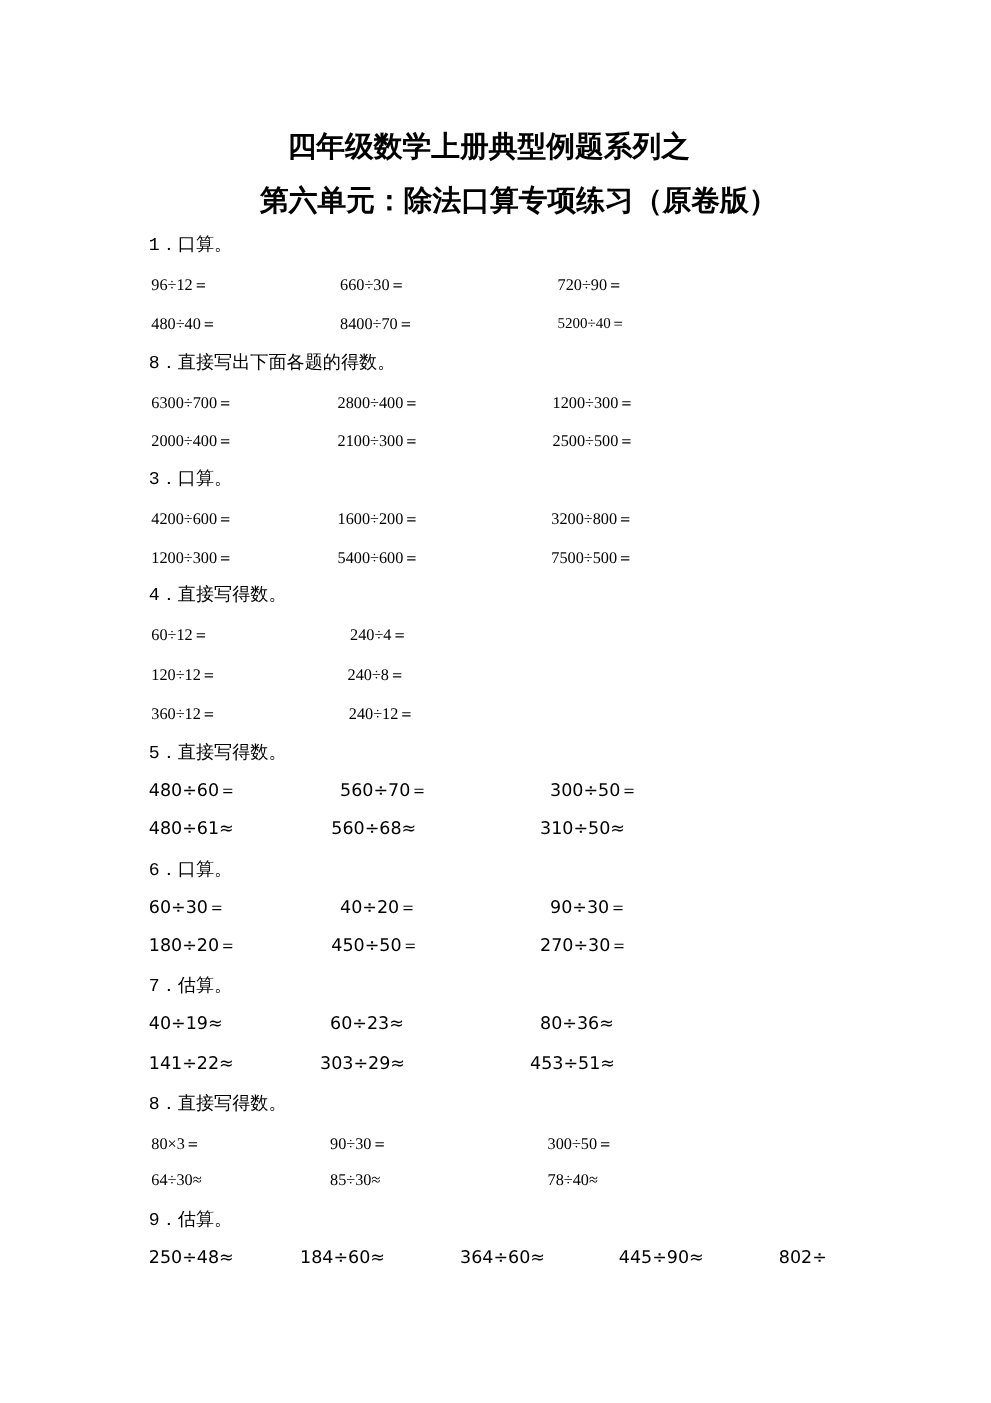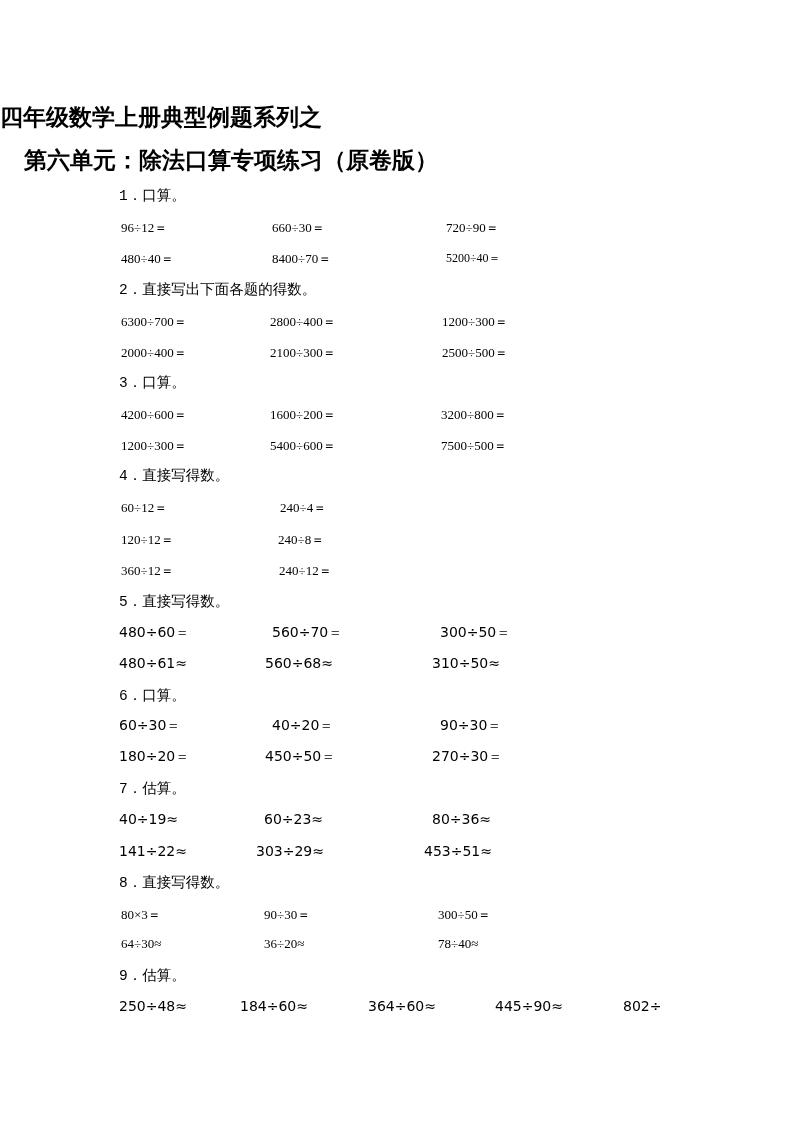--- a/index.html
+++ b/index.html
@@ -1,17 +1,17 @@
 <!DOCTYPE html>
 <html><head>
 <meta charset="utf-8">
 <style>
   html, body { margin: 0; padding: 0; background: #ffffff; }
   body { width: 793px; height: 1122px; position: relative; overflow: hidden; color: #000; }
-  .title { position: absolute; left: 0; width: 782px; 
+  .title { position: absolute; left: 0; width: 782px; text-align: center;
     font-family: "DejaVu Sans", sans-serif; font-weight: bold; font-size: 23px; color: #000; }
   .t1 { top: 102px; }
   .t2 { top: 145px; padding-left: 24px; }
   .sec { position: absolute; left: 119px; font-family: Liberation Mono, monospace; font-size: 14.5px; }
   .item { position: absolute; white-space: nowrap; }
   .serif { font-family: Liberation Serif, serif; font-size: 13px; }
   .sans { font-family: "DejaVu Sans", sans-serif; font-size: 14px; }
 </style>
 </head>
 <body>
@@ -20,21 +20,21 @@
 <div class="title t2">第六单元：除法口算专项练习（原卷版）</div>
 
 <div class="sec" style="top:186px">1．口算。</div>
 <div class="item serif" style="left:121px;top:219px">96÷12＝</div>
 <div class="item serif" style="left:272px;top:219px">660÷30＝</div>
 <div class="item serif" style="left:446px;top:219px">720÷90＝</div>
 <div class="item serif" style="left:121px;top:250px">480÷40＝</div>
 <div class="item serif" style="left:272px;top:250px">8400÷70＝</div>
 <div class="item serif" style="left:446px;top:250px;font-size:12px">5200÷40＝</div>
 
-<div class="sec" style="top:280px">2．直接写出下面各题的得数。</div>
+<div class="sec" style="top:280px">8．直接写出下面各题的得数。</div>
 <div class="item serif" style="left:121px;top:313px">6300÷700＝</div>
 <div class="item serif" style="left:270px;top:313px">2800÷400＝</div>
 <div class="item serif" style="left:442px;top:313px">1200÷300＝</div>
 <div class="item serif" style="left:121px;top:344px">2000÷400＝</div>
 <div class="item serif" style="left:270px;top:344px">2100÷300＝</div>
 <div class="item serif" style="left:442px;top:344px">2500÷500＝</div>
 
 <div class="sec" style="top:373px">3．口算。</div>
 <div class="item serif" style="left:121px;top:406px">4200÷600＝</div>
 <div class="item serif" style="left:270px;top:406px">1600÷200＝</div>
@@ -73,21 +73,21 @@
 <div class="item sans" style="left:432px;top:811px">80÷36≈</div>
 <div class="item sans" style="left:119px;top:843px">141÷22≈</div>
 <div class="item sans" style="left:256px;top:843px">303÷29≈</div>
 <div class="item sans" style="left:424px;top:843px">453÷51≈</div>
 
 <div class="sec" style="top:873px">8．直接写得数。</div>
 <div class="item serif" style="left:121px;top:906px">80×3＝</div>
 <div class="item serif" style="left:264px;top:906px">90÷30＝</div>
 <div class="item serif" style="left:438px;top:906px">300÷50＝</div>
 <div class="item serif" style="left:121px;top:936px">64÷30≈</div>
-<div class="item serif" style="left:264px;top:936px">36÷20≈</div>
+<div class="item serif" style="left:264px;top:936px">85÷30≈</div>
 <div class="item serif" style="left:438px;top:936px">78÷40≈</div>
 
 <div class="sec" style="top:966px">9．估算。</div>
 <div class="item sans" style="left:119px;top:998px">250÷48≈</div>
 <div class="item sans" style="left:240px;top:998px">184÷60≈</div>
 <div class="item sans" style="left:368px;top:998px">364÷60≈</div>
 <div class="item sans" style="left:495px;top:998px">445÷90≈</div>
 <div class="item sans" style="left:623px;top:998px">802÷</div>
 
 </body></html>

